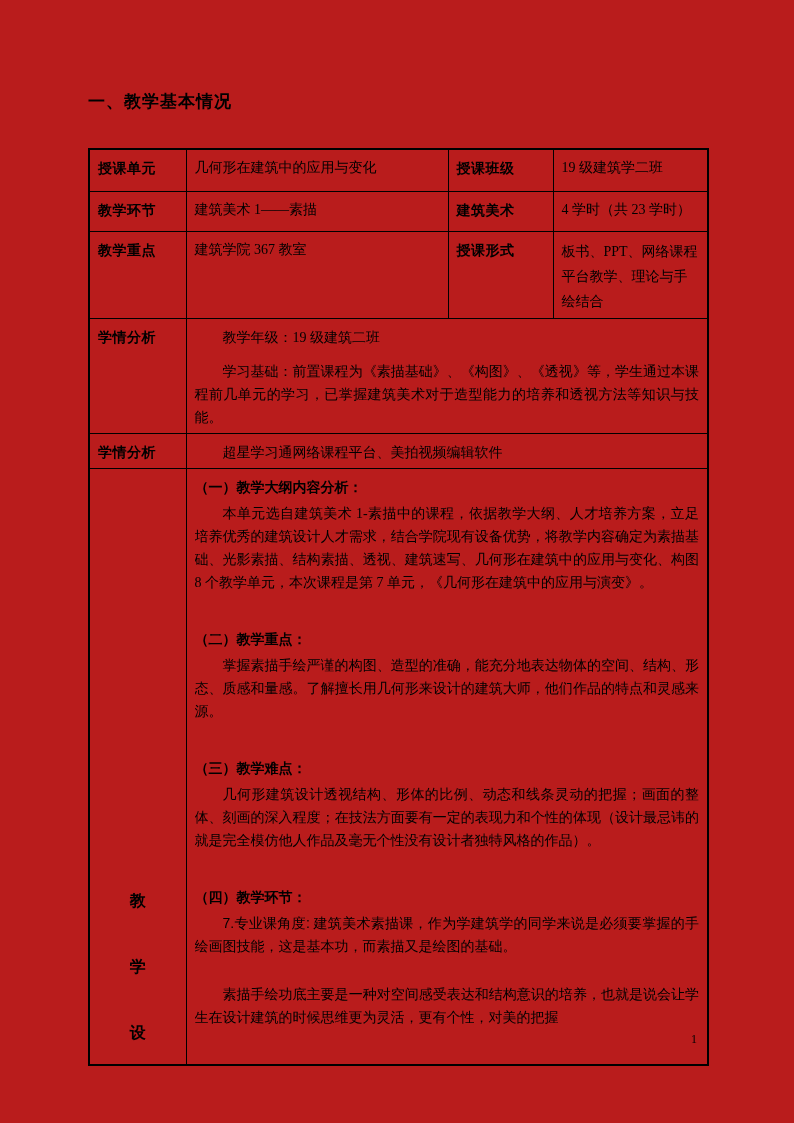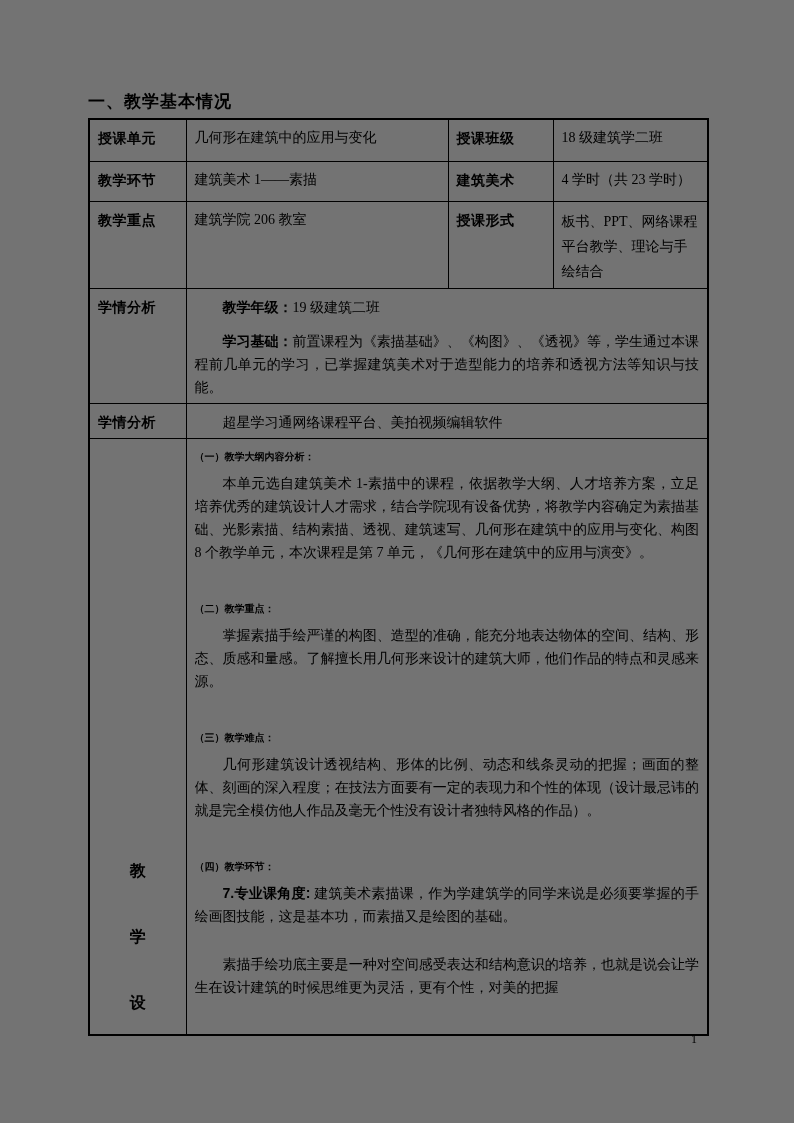--- a/index.html
+++ b/index.html
@@ -2,33 +2,33 @@
 <html><head>
 <meta charset="utf-8">
 <style>
   * { box-sizing: border-box; margin: 0; padding: 0; }
   html, body { background: #e8e8e8; }
   body { font-family: "Liberation Serif", "DejaVu Serif", serif; color: #000; }
   .page {
     position: relative;
     width: 794px; height: 1123px;
     margin: 0 auto;
-    background: #737373;
+    background: #b91c1c;
     overflow: hidden;
   }
   .doc-title {
     position: absolute;
     left: 88px; top: 90px;
     font-family: "Liberation Sans", "DejaVu Sans", sans-serif;
     font-size: 17px; font-weight: bold;
     letter-spacing: 1px;
   }
   table.lesson-table {
     position: absolute;
-    left: 88px; top: 118px;
+    left: 88px; top: 148px;
     width: 619px;
     border-collapse: collapse;
     table-layout: fixed;
     border: 2px solid #000;
   }
   table.lesson-table td {
     border: 1px solid #000;
     vertical-align: top;
     font-size: 14px;
     line-height: 22px;
@@ -49,21 +49,21 @@
   tr.r5 { height: 35px; }
   tr.r6 { height: 597px; }
   .para {
     text-indent: 2em;
     text-align: justify;
     line-height: 23px;
   }
   .para + .para { margin-top: 9px; }
   b.lead {
     font-family: "Liberation Sans", "DejaVu Sans", sans-serif;
-    font-weight: bold;
+    font-weight: normal;
   }
   .design-label-cell {
     vertical-align: top;
   }
   .design-label {
     height: 583px;
     display: flex;
     flex-direction: column;
     justify-content: flex-end;
     align-items: center;
@@ -75,21 +75,21 @@
     line-height: 19px;
   }
   .design-content {
     height: 583px;
     overflow: hidden;
   }
   .section + .section { margin-top: 34px; }
   .section-heading {
     font-family: "Liberation Sans", "DejaVu Sans", sans-serif;
     font-weight: bold;
-    font-size: 10px;
+    font-size: 14px;
     line-height: 22px;
     margin-bottom: 4px;
   }
   .page-number {
     position: absolute;
     left: 640px; top: 1032px;
     width: 57px;
     text-align: right;
     font-size: 12px;
   }
@@ -107,33 +107,33 @@
         <col style="width:262px">
         <col style="width:105px">
         <col style="width:155px">
     </colgroup>
 
     <tbody>
         <tr class="r1">
       <td class="lbl">授课单元</td>
       <td>几何形在建筑中的应用与变化</td>
       <td class="lbl">授课班级</td>
-      <td>18 级建筑学二班</td>
+      <td>19 级建筑学二班</td>
     </tr>
 
     <tr class="r2">
       <td class="lbl">教学环节</td>
       <td>建筑美术 1——素描</td>
       <td class="lbl">建筑美术</td>
       <td>4 学时（共 23 学时）</td>
     </tr>
 
     <tr class="r3">
       <td class="lbl">教学重点</td>
-      <td>建筑学院 206 教室</td>
+      <td>建筑学院 367 教室</td>
       <td class="lbl">授课形式</td>
       <td style="line-height:25px;">板书、PPT、网络课程平台教学、理论与手绘结合</td>
     </tr>
 
     <tr class="r4">
       <td class="lbl">学情分析</td>
       <td colspan="3">
         <div class="para"><b class="lead">教学年级：</b><span>19 级建筑二班</span></div>
         <div class="para" style="margin-top:11px;"><b class="lead">学习基础：</b><span>前置课程为《素描基础》、《构图》、《透视》等，学生通过本课程前几单元的学习，已掌握建筑美术对于造型能力的培养和透视方法等知识与技能。</span></div>
       </td>

